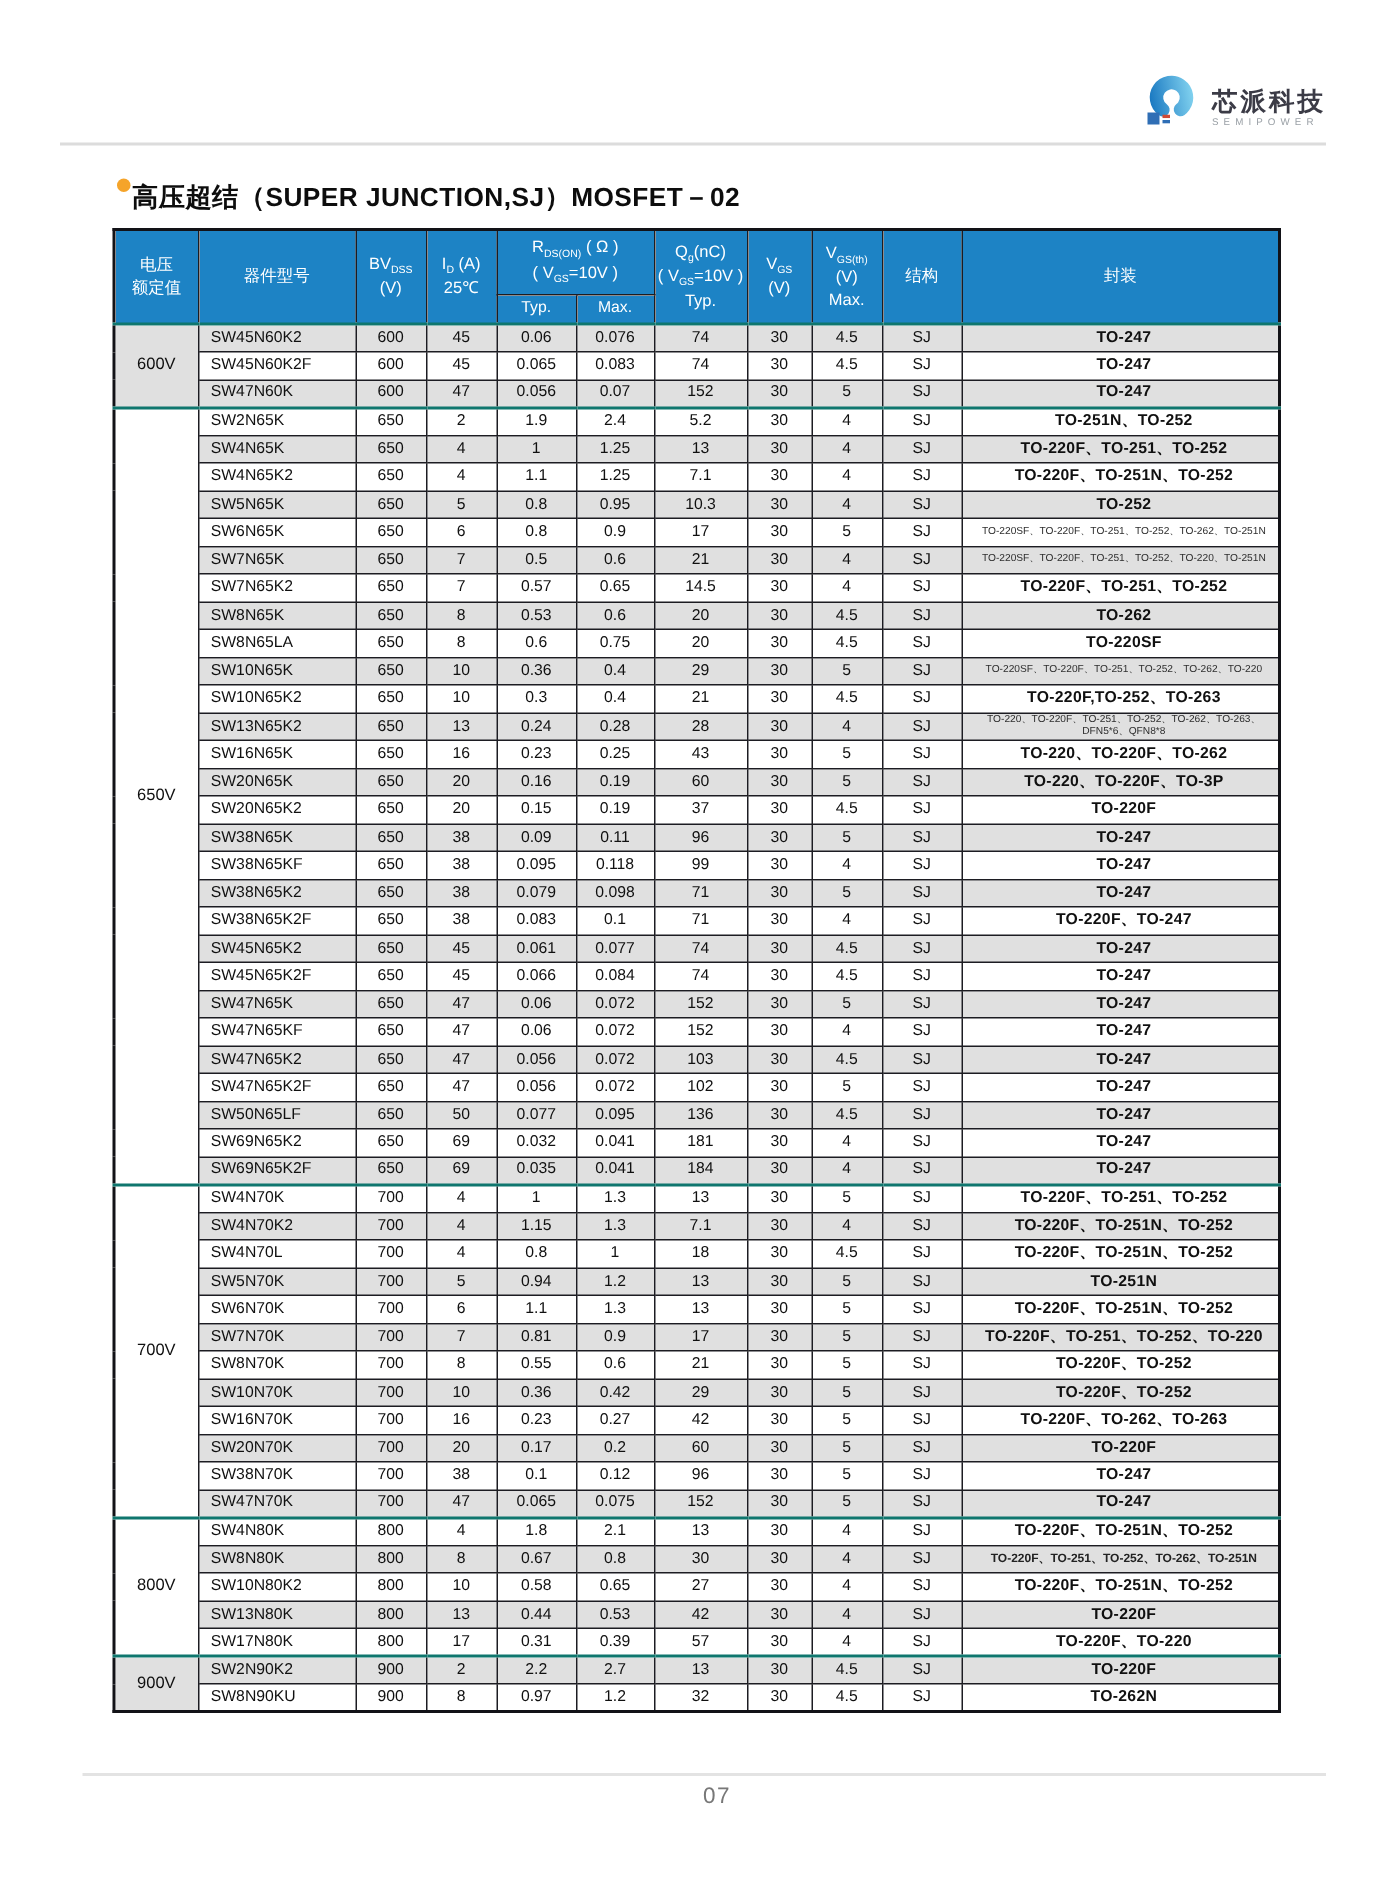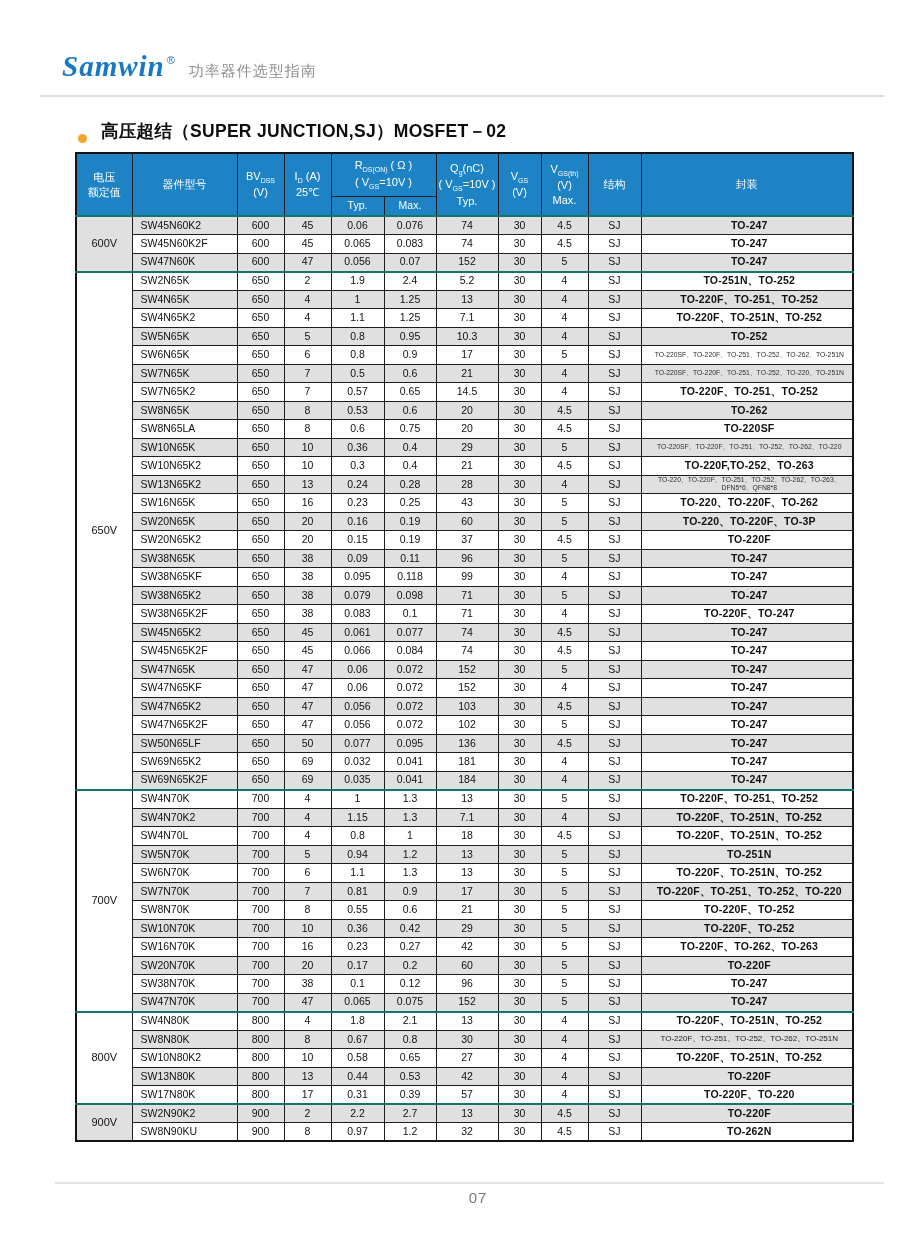--- a/index.html
+++ b/index.html
@@ -13,56 +13,71 @@
               font-size:29px;color:#1878c4;letter-spacing:1px}
   .brand-reg{font-size:11px;color:#1878c4;vertical-align:super;position:relative;top:-12px;left:2px}
   .brand-sub{font-size:15px;color:#8f8f8f;margin-left:16px;letter-spacing:1px}
   .corp{position:absolute;right:0;top:0;display:flex;align-items:center;gap:7px}
   .corp-text{display:flex;flex-direction:column;line-height:1.15}
   .corp-name{font-size:17px;font-weight:bold;color:#3b3b46;letter-spacing:2px}
   .corp-sub{font-size:6.5px;color:#9aa0a6;letter-spacing:3.4px}
   .rule{position:absolute;left:40px;top:95px;width:844px;height:2px;background:#dcdcdc}
 
   
-  .title{position:absolute;left:78px;top:119px;display:flex;align-items:flex-end;gap:14px}
+  .title{position:absolute;left:78px;top:119px;display:flex;align-items:flex-start;gap:1px}
   .bullet{width:9px;height:9px;border-radius:50%;background:#f5a42a}
   .title-text{font-size:17.5px;font-weight:bold;color:#0d0d0d;letter-spacing:.3px}
 
   
   table{position:absolute;left:75px;top:152px;width:777px;border-collapse:collapse;
         table-layout:fixed;border:2px solid #121217}
   th,td{border:1px solid #1c1c22;overflow:hidden}
   th{background:#1d83c5;color:#fff;font-weight:normal;font-size:11px;line-height:1.3;
      text-align:center;padding:1px 0}
   thead tr:first-child th{height:43px}
   th.sub{height:20px;font-size:10.5px}
   th sub,td sub{font-size:7px}
   td{font-size:10.5px;height:18.5px;line-height:1.05;text-align:center;padding:0 2px;color:#101010}
   tr.odd td{background:#e0e0e0}
   tr.even td{background:#fff}
   td.vcell{background:#fff;font-size:11px}
   td.model{text-align:left;padding-left:8px}
   td.pkg{text-align:center;padding-left:7px;font-weight:600;font-size:10.5px;letter-spacing:.2px}
   td.pkg.small{font-weight:400;font-size:6.8px;line-height:8px;color:#2e2e2e;letter-spacing:0}
-  td.pkg.cond{font-weight:400;font-size:8px;letter-spacing:0;color:#222}
+  td.pkg.cond{font-weight:700;font-size:8px;letter-spacing:0;color:#222}
   tr.group-start td{border-top:2px solid #0f766e}
 
   
   .footer-rule{position:absolute;left:55px;top:1182px;width:829px;height:2px;background:#e3e3e3}
   .page-num{position:absolute;left:16px;top:1189px;width:924px;text-align:center;
             font-size:15px;color:#787878;letter-spacing:1px}
 </style>
 </head>
 <body>
 
 <div class="topbar">
-  <div class="brand">
-    <span class="brand-name">Samwin</span>
-      <span class="brand-reg">®</span>
-    <span class="brand-sub">功率器件选型指南</span>
+  <div class="corp">
+    <span>
+      <svg width="42" height="42" viewBox="0 0 42 42">
+        <defs>
+          <linearGradient id="lg" x1="0" y1="0" x2="1" y2="1">
+            <stop offset="0" stop-color="#7fd0ee"></stop>
+              <stop offset="1" stop-color="#1b7ac2"></stop>
+          </linearGradient>
+        </defs>
+        <circle cx="22" cy="17" r="10" fill="none" stroke="url(#lg)" stroke-width="9" stroke-linecap="round" stroke-dasharray="50 13" transform="rotate(125 22 17)"></circle>
+        <rect x="6" y="27" width="8" height="8" fill="#2f6eb5"></rect>
+        <rect x="16" y="28.5" width="5" height="2.2" fill="#d04a34"></rect>
+        <rect x="16" y="32" width="5" height="2.2" fill="#2f6eb5"></rect>
+      </svg>
+    </span>
+    <span class="corp-text">
+      <span class="corp-name">芯派科技</span>
+      <span class="corp-sub">SEMIPOWER</span>
+    </span>
   </div>
 </div>
 <div class="rule"></div>
 
 <div class="title">
   <span class="bullet"></span>
   <span class="title-text">高压超结（SUPER JUNCTION,SJ）MOSFET－02</span>
 </div>
 
 <table>

